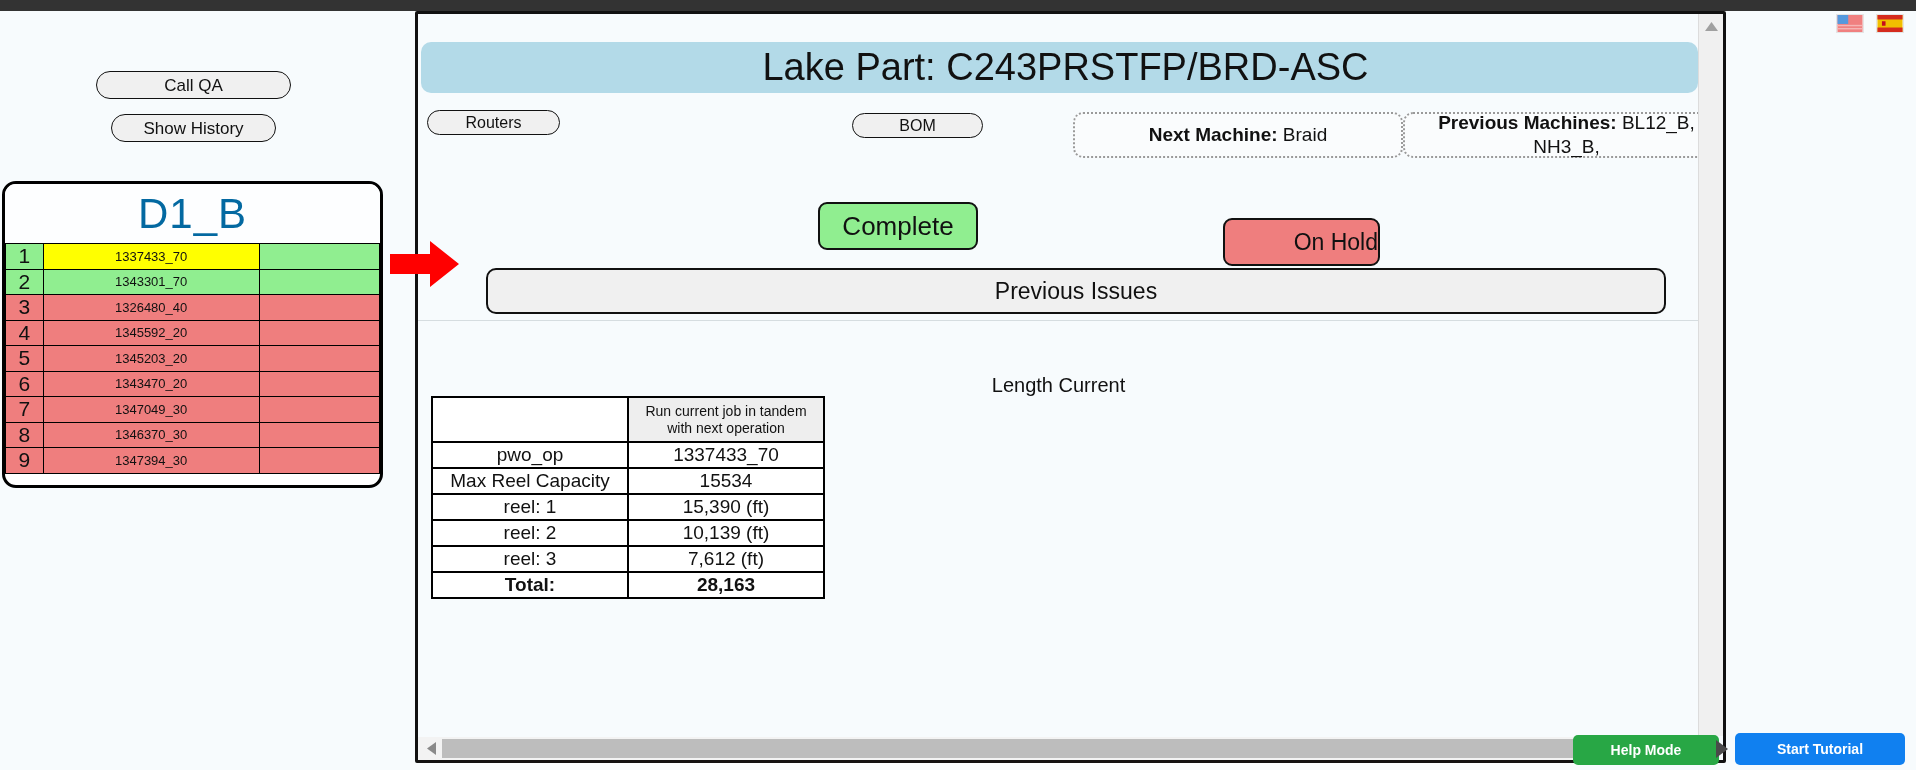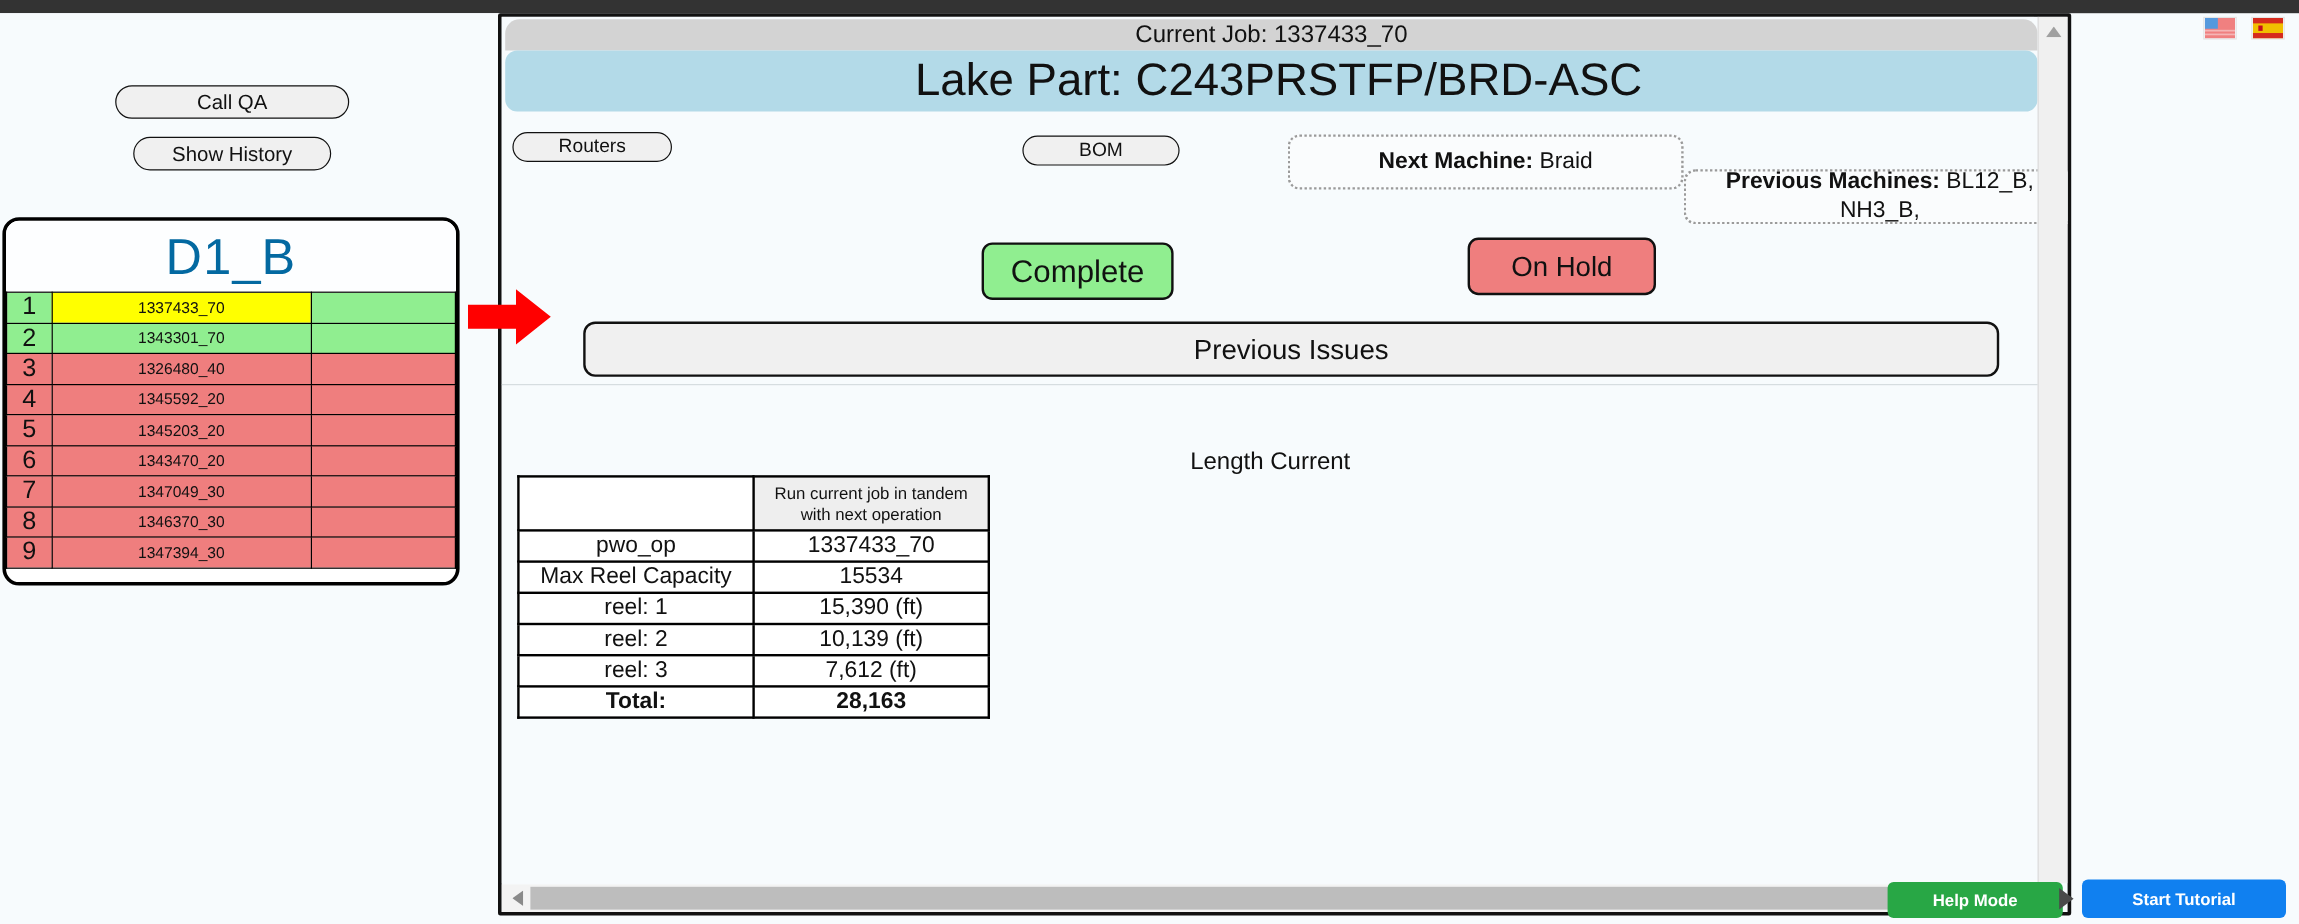--- a/index.html
+++ b/index.html
@@ -121,32 +121,32 @@
     background:#fafcfd;
     text-align:center;
     color:#111;
     font-size:19px;
     display:flex; align-items:center; justify-content:center;
     padding:2px 8px;
     line-height:1.25;
   }
   .machine-box b { font-weight:700; }
   #next-machine { left:655px; top:98px; width:330px; height:46px; }
-  #prev-machines { left:985px; top:98px; width:327px; height:46px;margin-top:29px; }
+  #prev-machines { left:985px; top:98px; width:327px; height:46px; }
 
   #complete-btn {
     position:absolute; left:400px; top:188px; width:160px; height:48px;
     background:#90ee90; border:2px solid #111; border-radius:9px;
     text-align:center; line-height:44px;
     font-size:26px; color:#111; cursor:pointer;
   }
   #onhold-btn {
-    position:absolute; left:805px; top:184px; width:157px; height:48px;
+    position:absolute; left:805px; top:204px; width:157px; height:48px;
     background:#ef7e7e; border:2px solid #111; border-radius:9px;
-    text-align:center; line-height:44px;
+    text-align:right; line-height:44px;
     font-size:23px; color:#111; cursor:pointer;
   }
   #prev-issues {
     position:absolute; left:68px; top:254px; width:1180px; height:46px;
     background:#f0f0f0; border:2px solid #111; border-radius:10px;
     text-align:center; line-height:42px;
     font-size:23px; color:#111; cursor:pointer;
   }
   #divider {
     position:absolute; left:0; top:306px; width:1281px; height:1px;
@@ -291,21 +291,20 @@
 </div>
 
 <svg id="red-arrow" viewBox="0 0 73 52" xmlns="http://www.w3.org/2000/svg">
   <path d="M2 16 H42 V3 L71 26 L42 49 V36 H2 Z" fill="#ff0000"></path>
 </svg>
 
 <div id="main-window">
 
   <div id="main-scroll">
 
-    <div id="current-job">Current Job: 1337433_70</div>
 
     <div id="lake-part">Lake Part: C243PRSTFP/BRD-ASC</div>
 
     <div id="routers-btn">Routers</div>
 
     <div id="bom-btn">BOM</div>
 
     <div id="next-machine" class="machine-box">
       <span><b>Next Machine:</b>
       <span>Braid</span></span>

